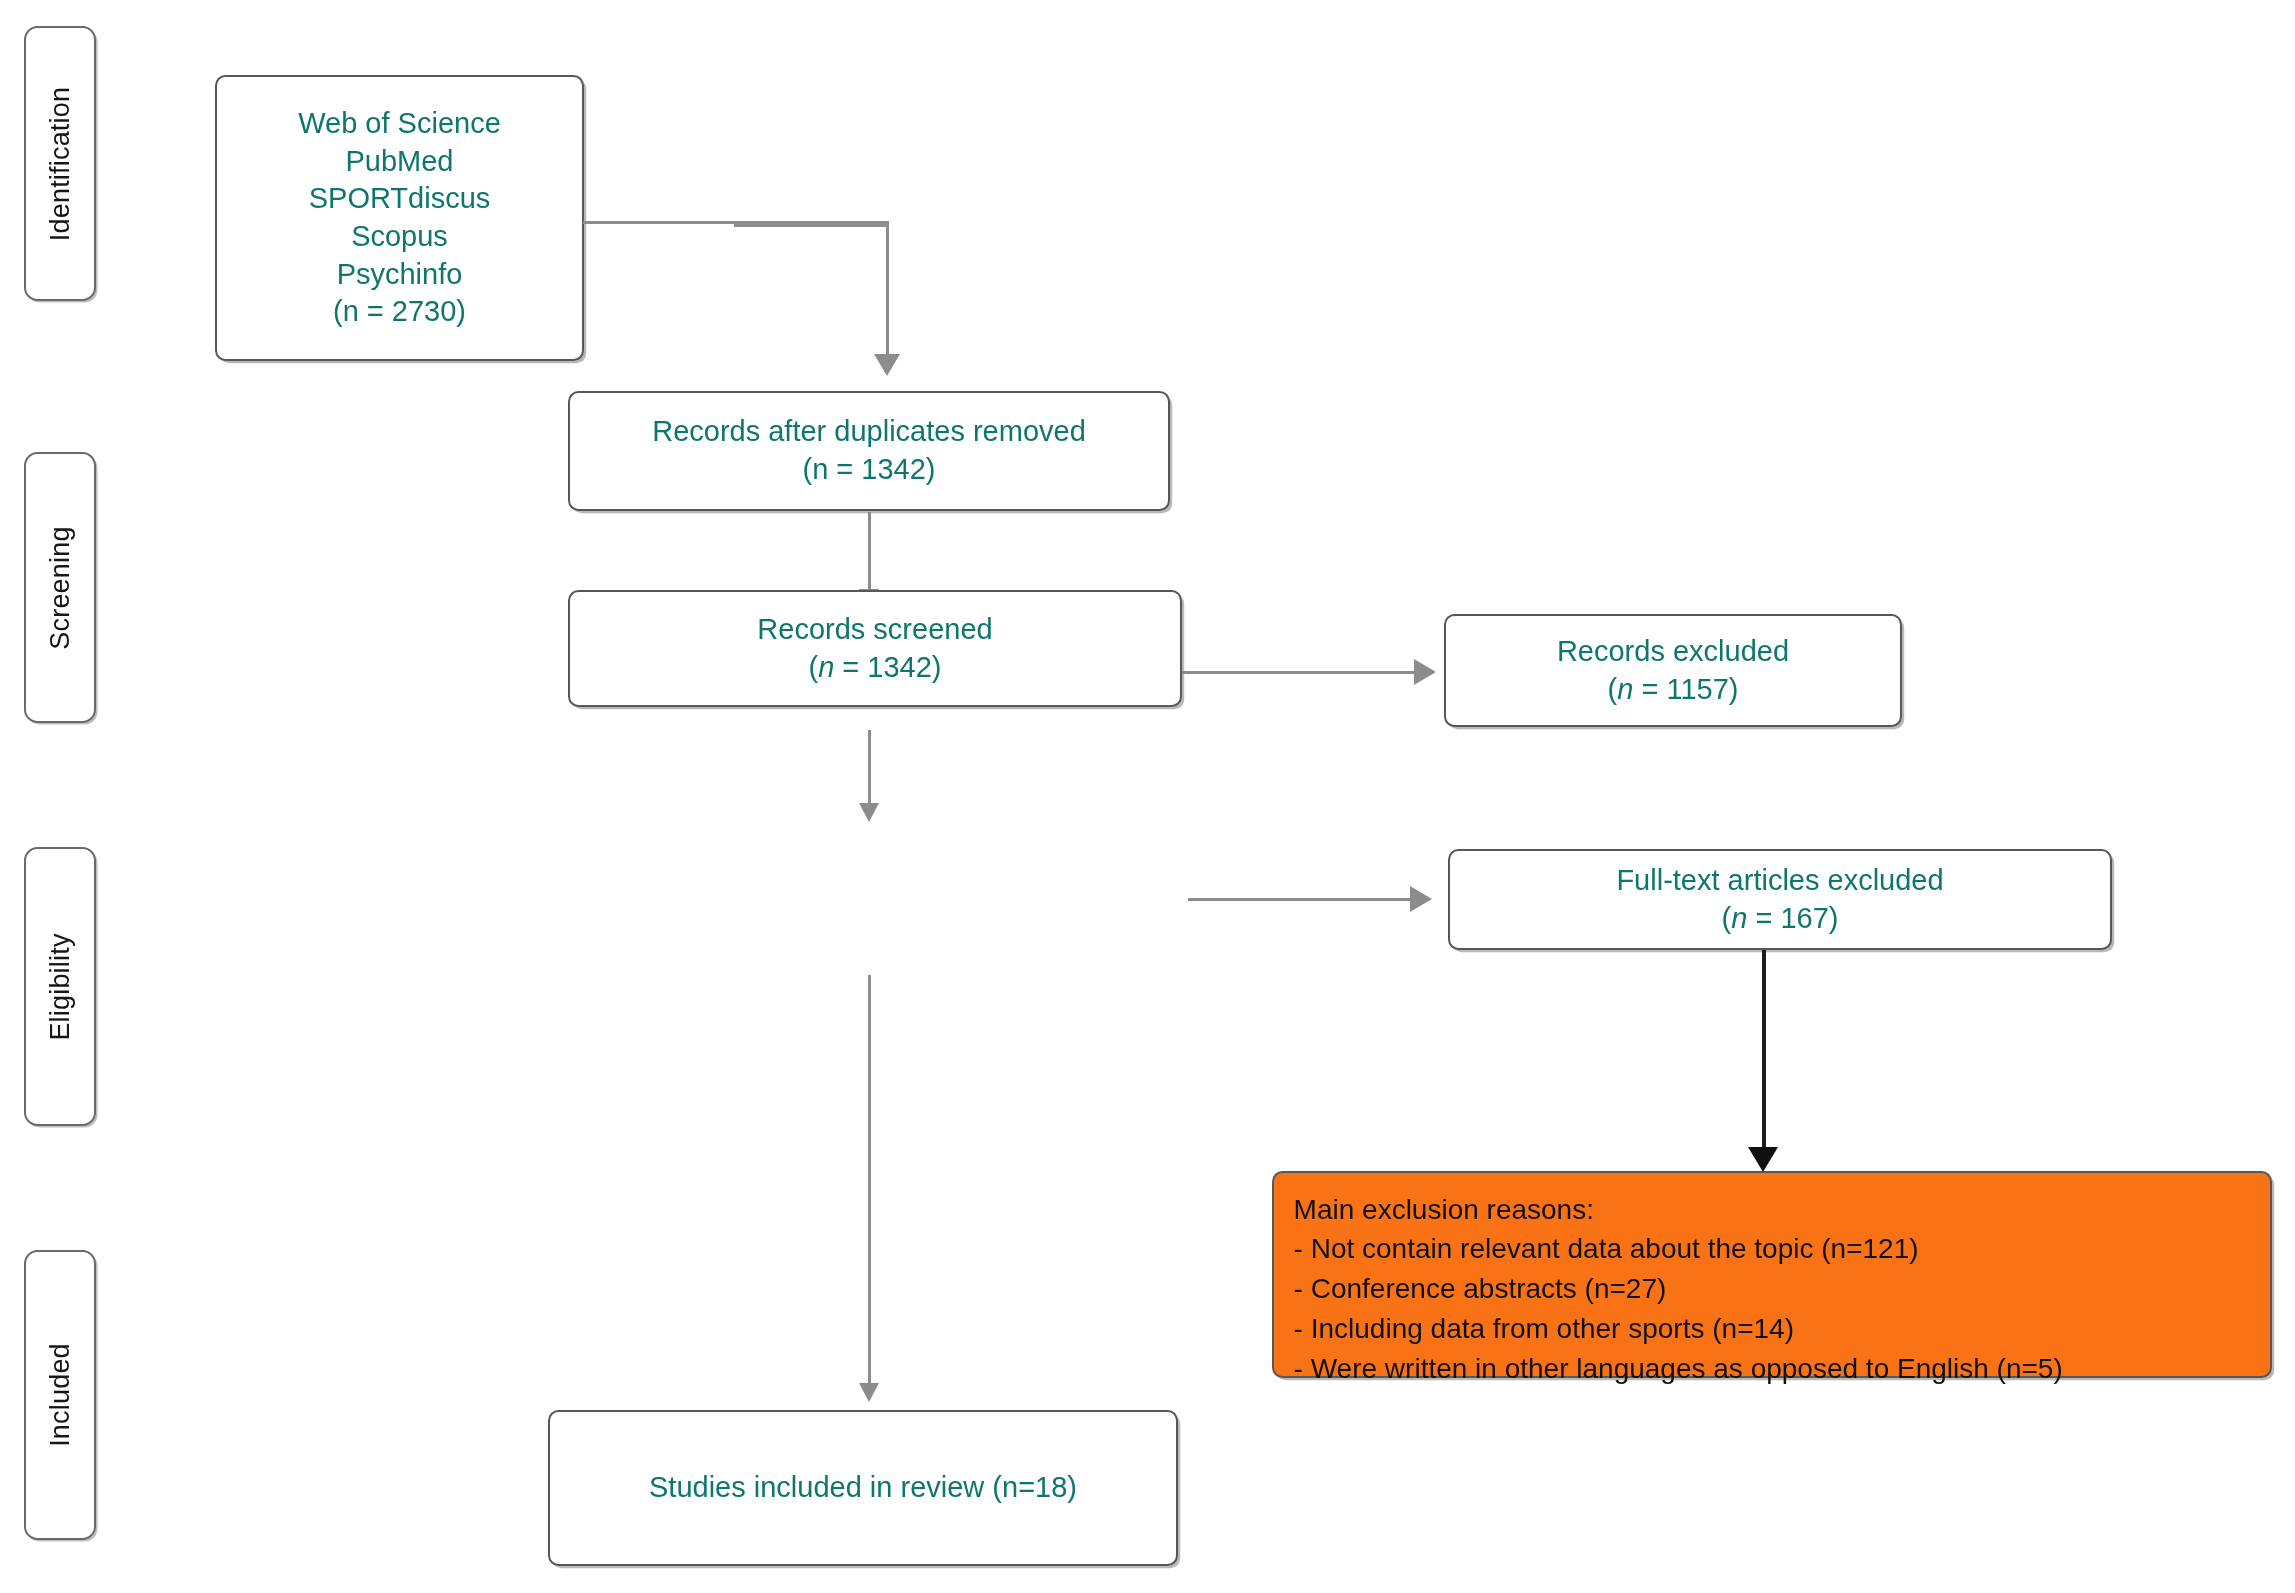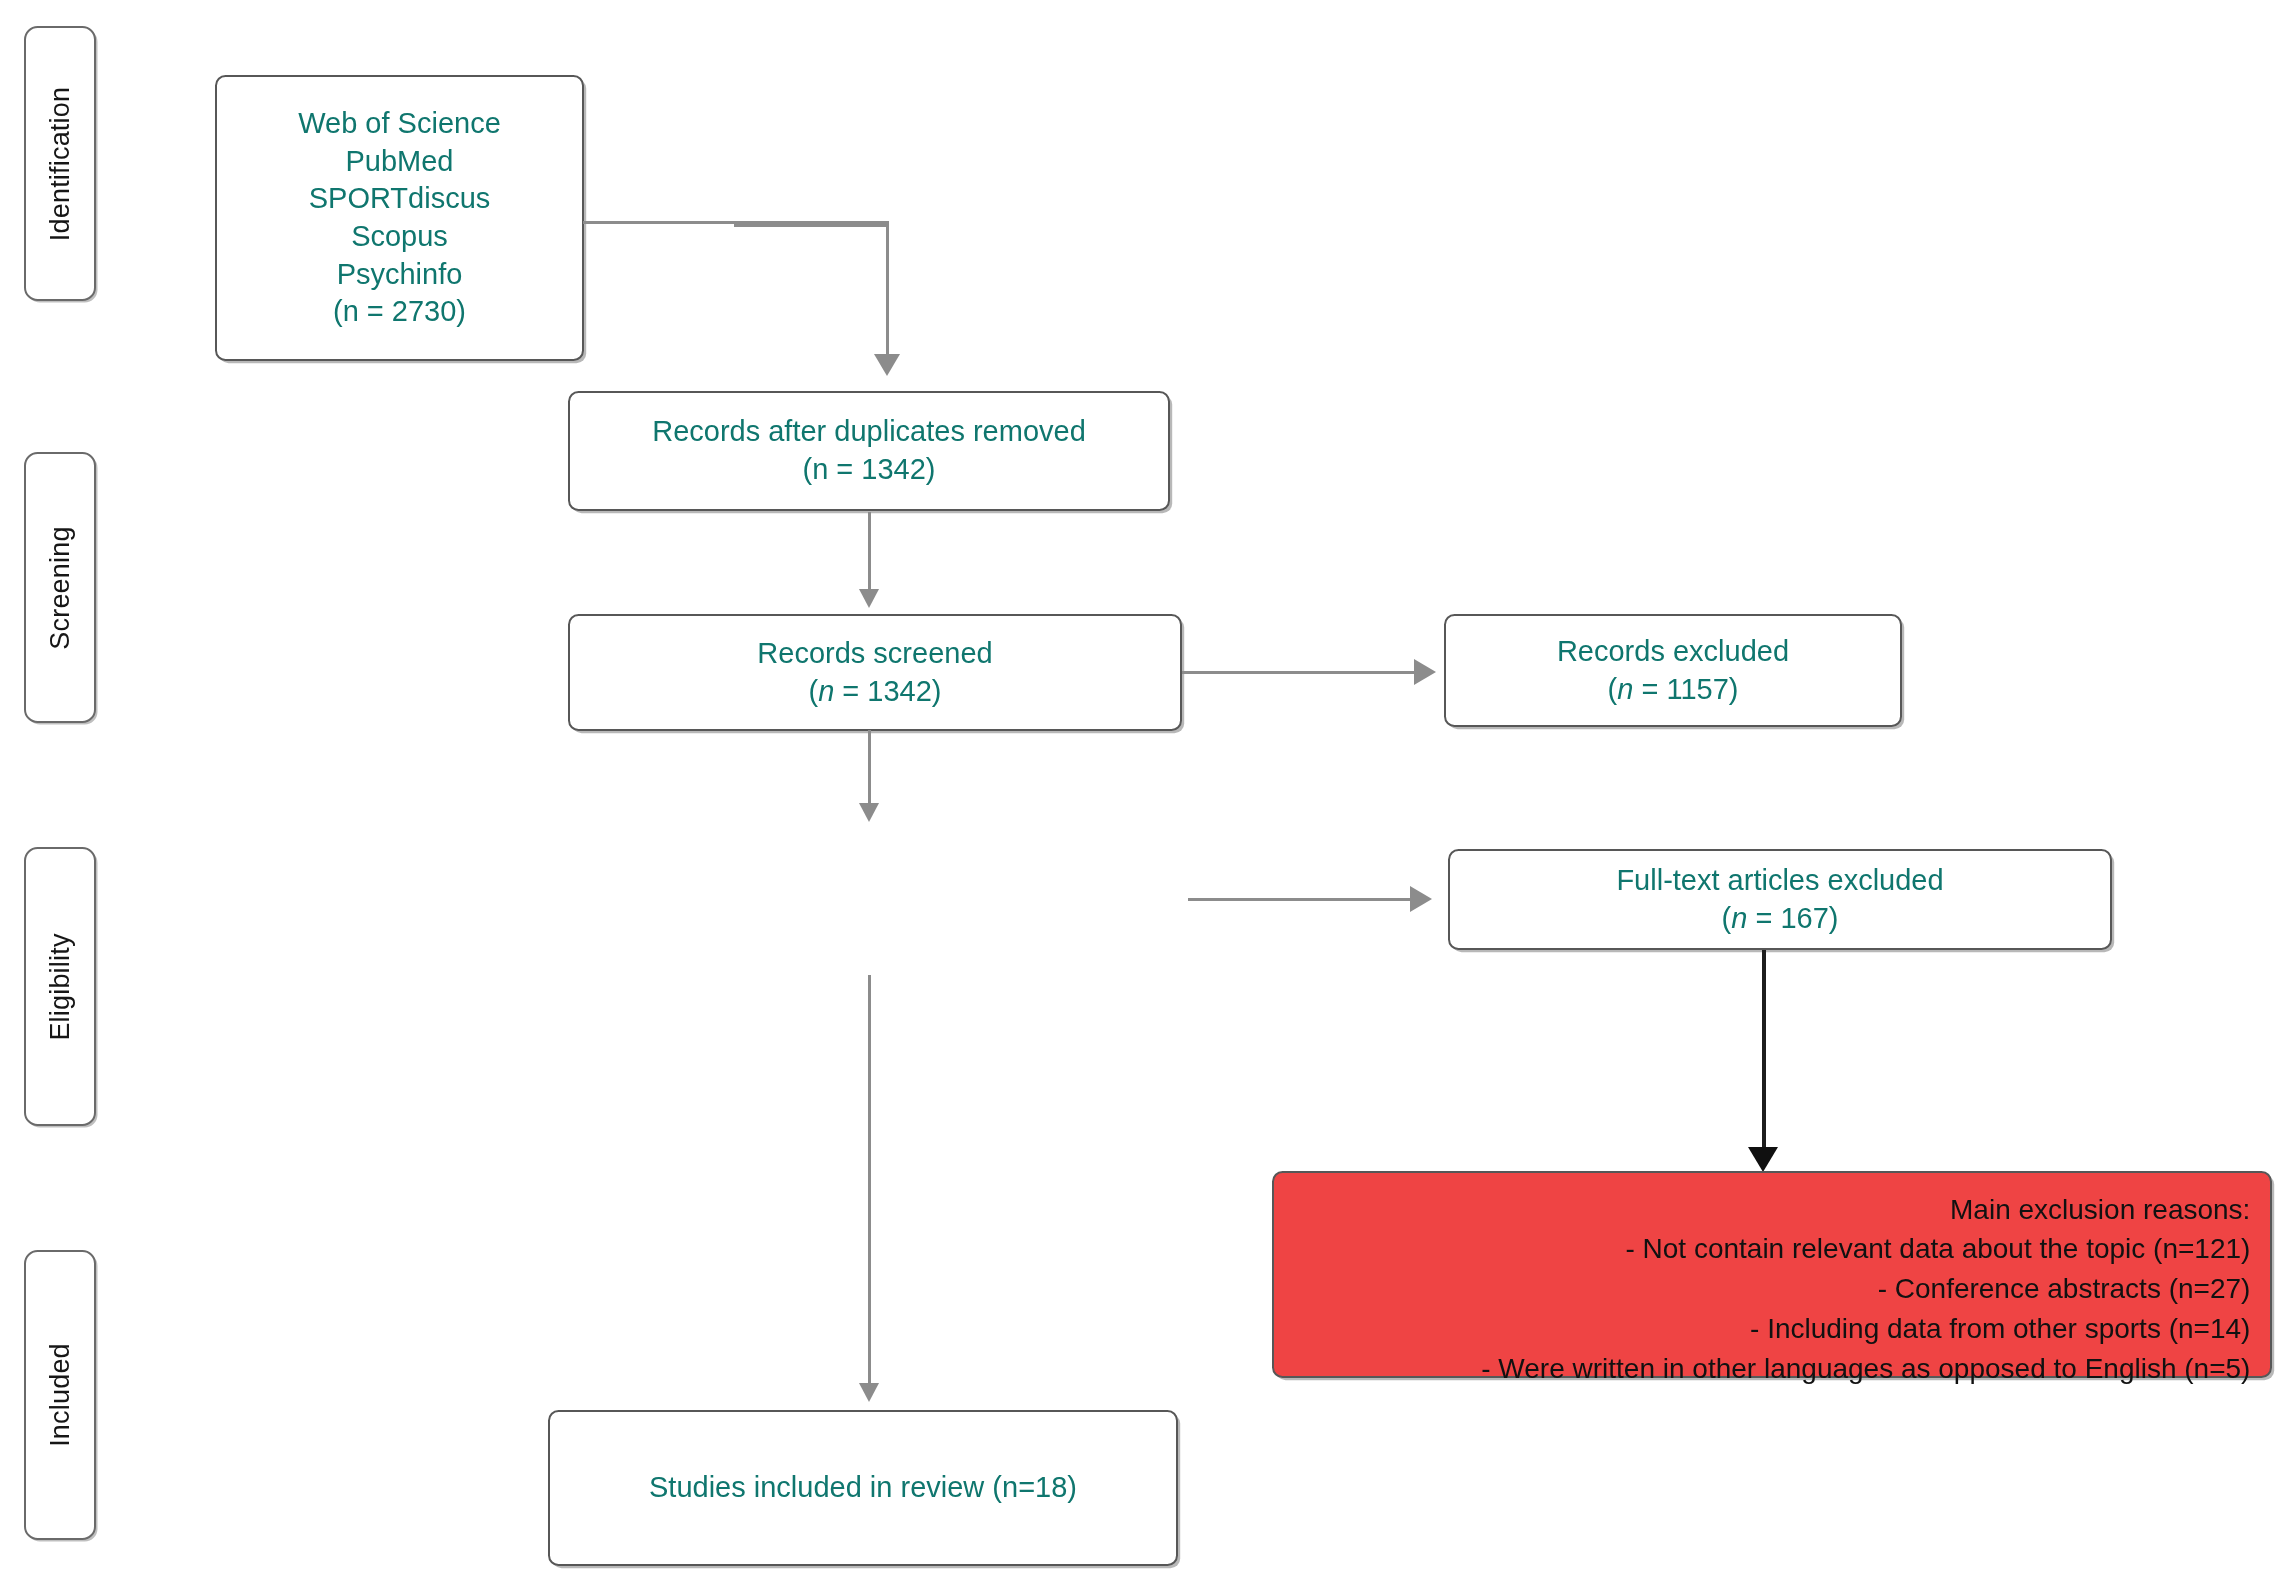--- a/index.html
+++ b/index.html
@@ -64,29 +64,28 @@
     white-space: nowrap;
     font-size: 27px;
     color: #161616;
     letter-spacing: 0.2px;
   }
 
   
   .reasons {
     position: absolute;
     box-sizing: border-box;
-    background: #ef4444;
+    background: #f97316;
     border: 2.3px solid #575757;
     border-radius: 10.5px;
     box-shadow: 3px 3px 0 -0.8px rgba(0,0,0,0.28);
     padding: 16.6px 19.6px 13.6px 19.6px;
     font-size: 28px;
     line-height: 1.42;
     color: #111111;
-    text-align: right;
   }
   .reasons .r-title { display: block; }
   .reasons .r-item  { display: block; white-space: nowrap; }
 
   
   .conn {
     position: absolute;
     background: #8c8c8c;
   }
   .conn.v { width: 3px; }
@@ -161,21 +160,21 @@
   <div class="node" style="left:568px; top:391px; width:602px; height:120px;">
     <div class="inner">
       <span class="line">Records after duplicates removed</span>
       <span class="line"><span>(</span><span>n</span><span> = 1342)</span></span>
     </div>
   </div>
 
   <div class="conn v" style="left:868px; top:512px; height:79px;"></div>
   <div class="arrow down thin" style="left:859px; top:589px;"></div>
 
-  <div class="node" style="left:568px; top:614px; width:614px; height:117px;">
+  <div class="node" style="left:568px; top:590px; width:614px; height:117px;">
     <div class="inner">
       <span class="line">Records screened</span>
       <span class="line"><span>(</span><em>n</em><span> = 1342)</span></span>
     </div>
   </div>
 
   <div class="conn h" style="left:1182px; top:671px; width:233px;"></div>
   <div class="arrow right" style="left:1414px; top:659px;"></div>
 
   <div class="node" style="left:1444px; top:614px; width:458px; height:113px;">

